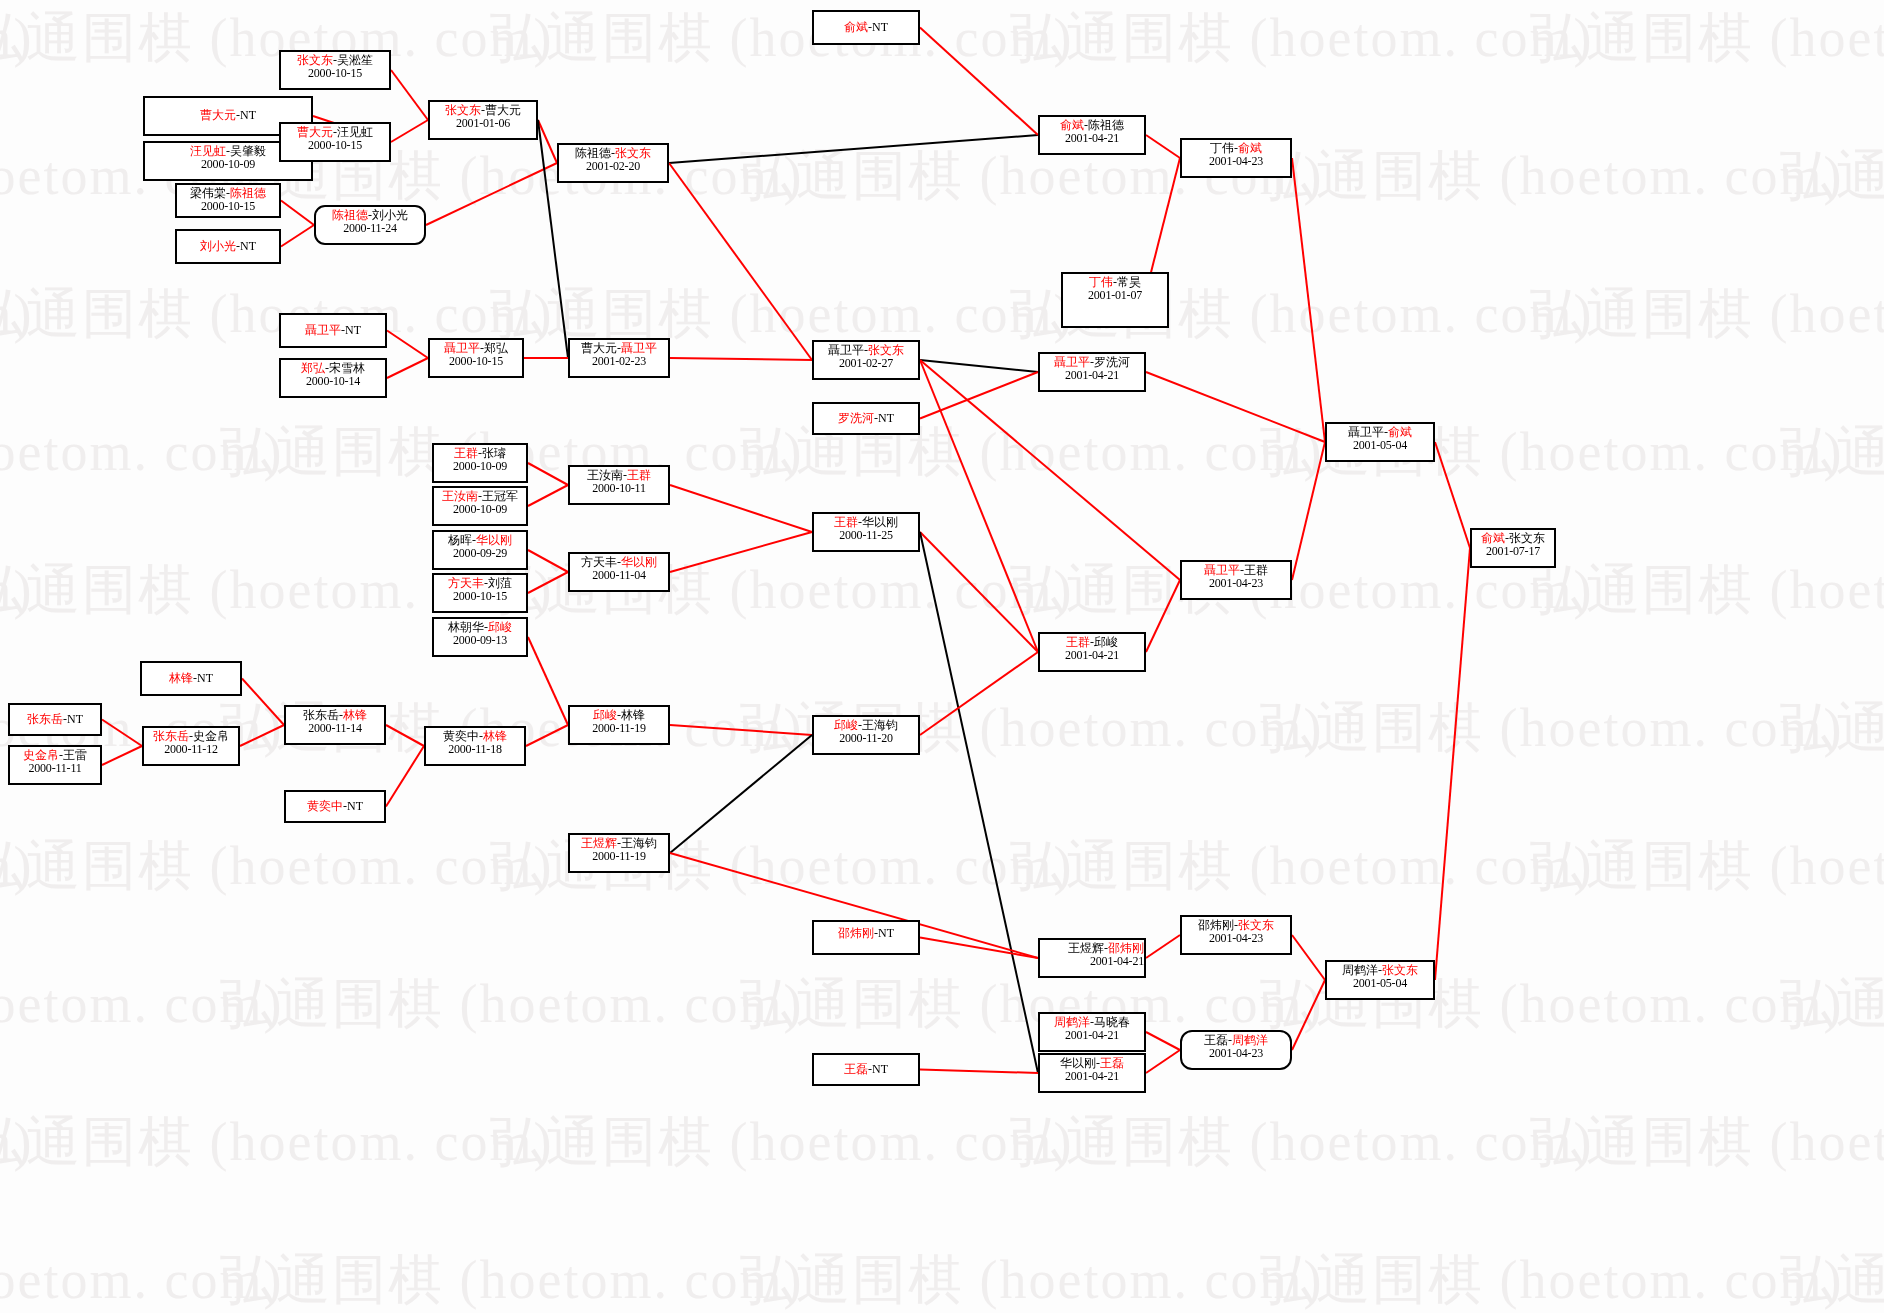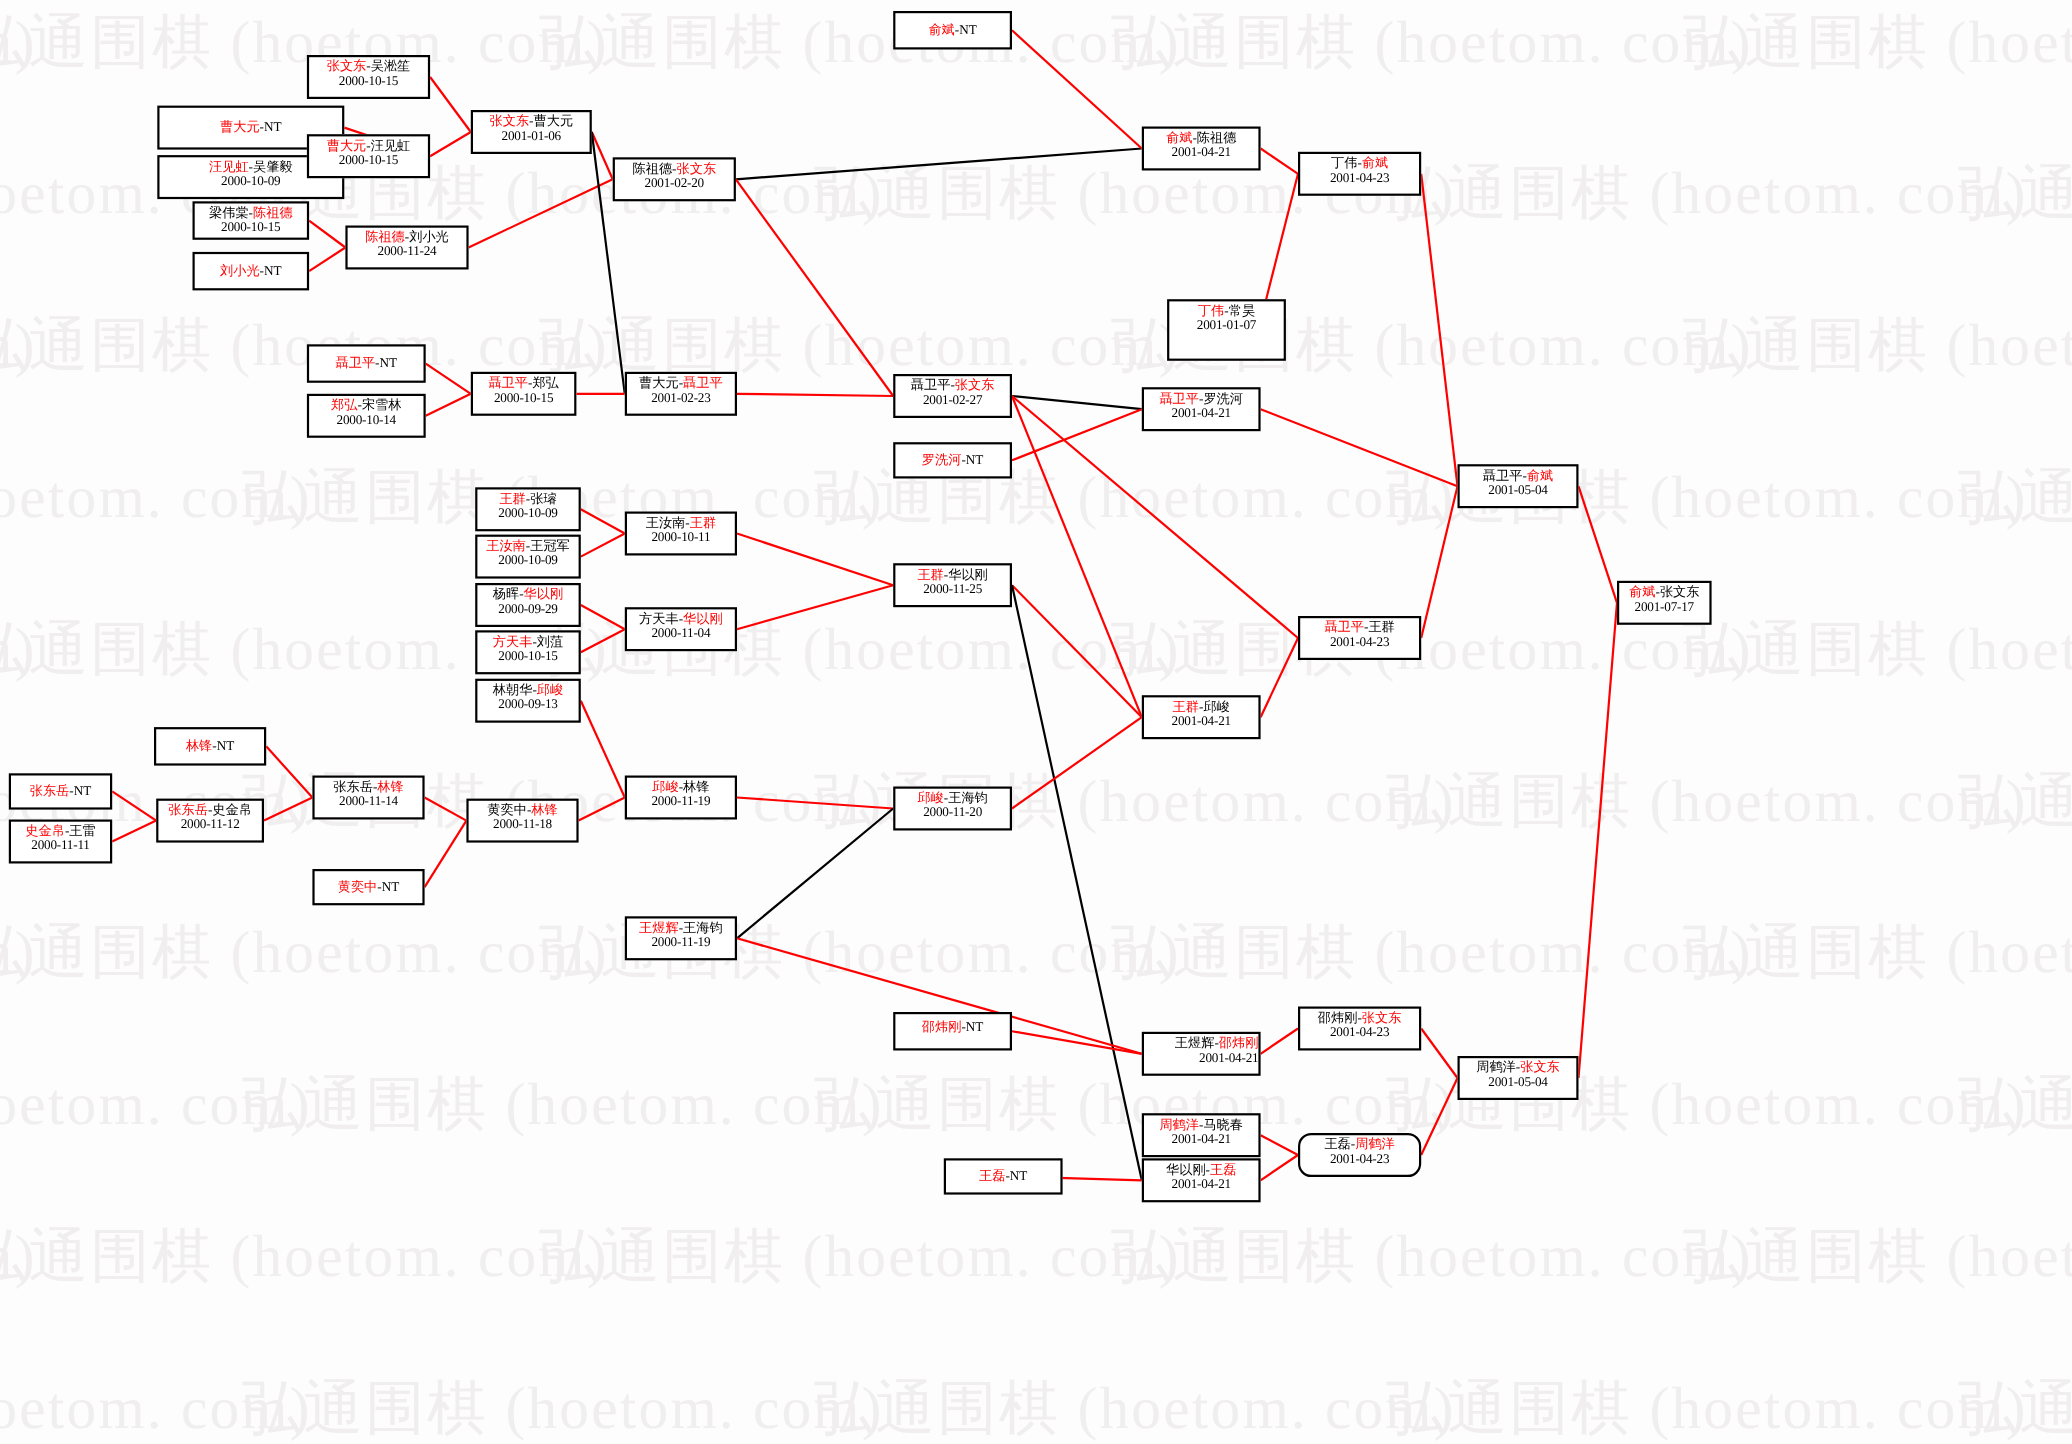--- a/index.html
+++ b/index.html
@@ -173,21 +173,21 @@
         <div class="pl"><span class="w">张文东</span><span class="l">-</span><span class="l">曹大元</span></div>
         <div class="dt">2001-01-06</div>
       </div>
       <div class="node" style="left: 175px; top: 183px; width: 106px; height: 35px;">
         <div class="pl"><span class="l">梁伟棠</span><span class="l">-</span><span class="w">陈祖德</span></div>
         <div class="dt">2000-10-15</div>
       </div>
       <div class="node" style="left: 175px; top: 229px; width: 106px; height: 35px; padding-top: 9px;">
         <div class="pl"><span class="w">刘小光</span><span class="l">-</span><span class="l">NT</span></div>
       </div>
-      <div class="node" style="left: 314px; top: 205px; width: 112px; height: 40px;">
+      <div class="node" style="left: 314px; top: 205px; width: 112px; height: 40px; border-radius: 11px;">
         <div class="pl"><span class="w">陈祖德</span><span class="l">-</span><span class="l">刘小光</span></div>
         <div class="dt">2000-11-24</div>
       </div>
       <div class="node" style="left: 557px; top: 143px; width: 112px; height: 40px;">
         <div class="pl"><span class="l">陈祖德</span><span class="l">-</span><span class="w">张文东</span></div>
         <div class="dt">2001-02-20</div>
       </div>
       <div class="node" style="left: 812px; top: 10px; width: 108px; height: 35px; padding-top: 9px;">
         <div class="pl"><span class="w">俞斌</span><span class="l">-</span><span class="l">NT</span></div>
       </div>
@@ -322,21 +322,21 @@
         <div class="dt">2001-04-21</div>
       </div>
       <div class="node" style="left: 1180px; top: 915px; width: 112px; height: 40px;">
         <div class="pl"><span class="l">邵炜刚</span><span class="l">-</span><span class="w">张文东</span></div>
         <div class="dt">2001-04-23</div>
       </div>
       <div class="node" style="left: 1038px; top: 1012px; width: 108px; height: 40px;">
         <div class="pl"><span class="w">周鹤洋</span><span class="l">-</span><span class="l">马晓春</span></div>
         <div class="dt">2001-04-21</div>
       </div>
-      <div class="node" style="left: 812px; top: 1053px; width: 108px; height: 33px; padding-top: 8px; margin-left: 46px;">
+      <div class="node" style="left: 812px; top: 1053px; width: 108px; height: 33px; padding-top: 8px;">
         <div class="pl"><span class="w">王磊</span><span class="l">-</span><span class="l">NT</span></div>
       </div>
       <div class="node" style="left: 1038px; top: 1053px; width: 108px; height: 40px;">
         <div class="pl"><span class="l">华以刚</span><span class="l">-</span><span class="w">王磊</span></div>
         <div class="dt">2001-04-21</div>
       </div>
       <div class="node" style="left: 1180px; top: 1030px; width: 112px; height: 40px; border-radius: 12px;">
         <div class="pl"><span class="l">王磊</span><span class="l">-</span><span class="w">周鹤洋</span></div>
         <div class="dt">2001-04-23</div>
       </div>

